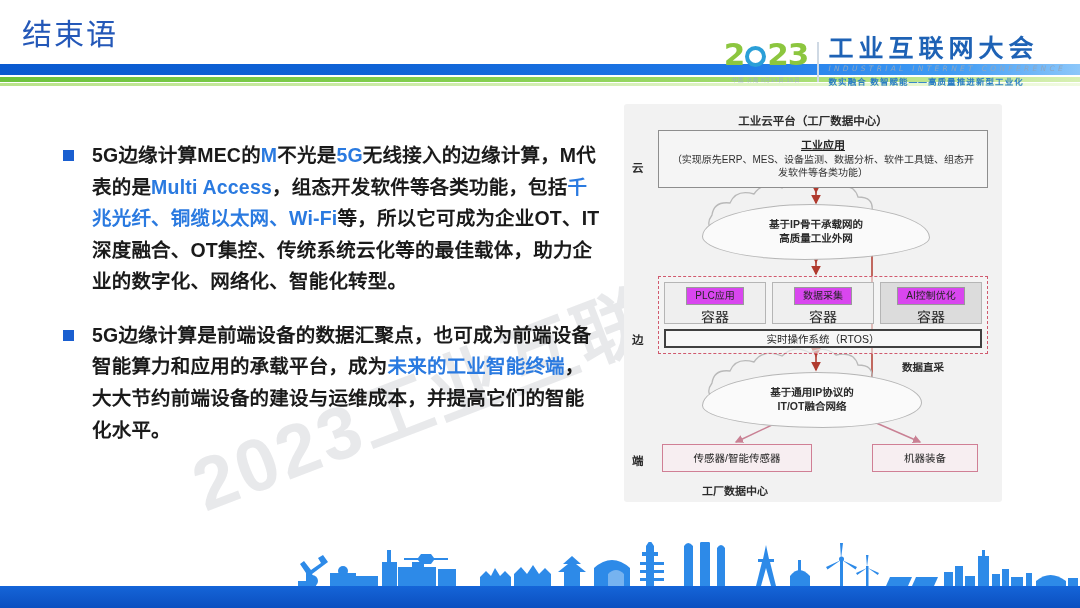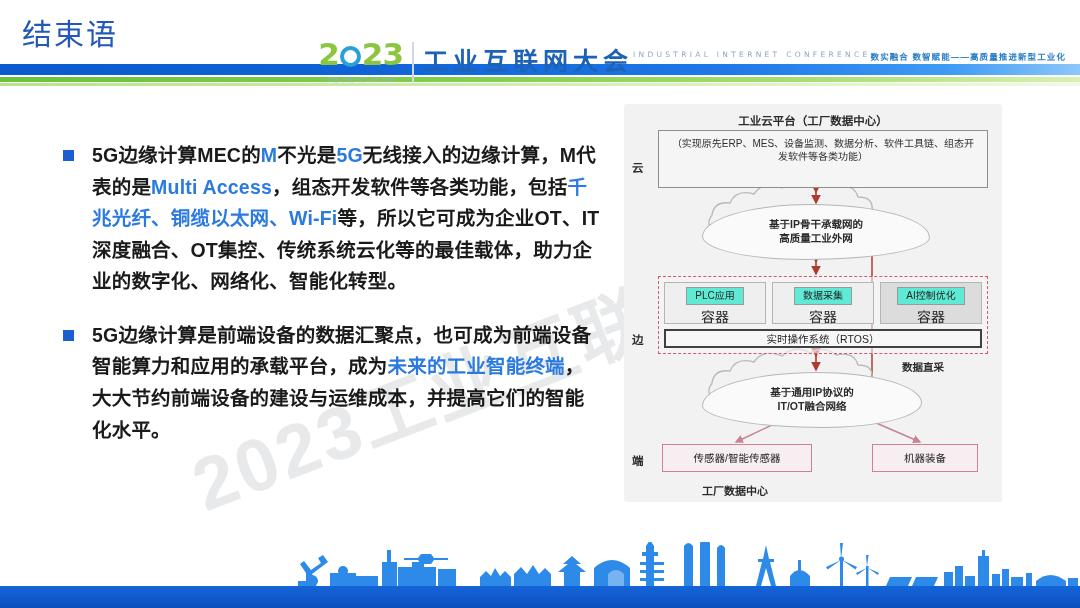--- a/index.html
+++ b/index.html
@@ -109,37 +109,38 @@
     transform: scale(0.95);
   }
   .logo-divider {
     width: 2px;
     height: 40px;
     background: #cfd9e4;
     margin: 2px 9px 0 0;
   }
   .logo-right {
     display: flex;
-    flex-direction: row;
+    flex-direction: column;
   }
   .logo-cn {
     font-size: 25px;
     font-weight: 700;
     color: #1e62b5;
     letter-spacing: 5px;
     line-height: 1.05;
     white-space: nowrap;
   }
   .logo-en {
     font-size: 7.5px;
     color: #8fa7c2;
     letter-spacing: 3.3px;
     margin-top: 2px;
     white-space: nowrap;
     font-family: "DejaVu Sans", sans-serif;
+    font-style: italic;
   }
   .logo-slogan {
     font-size: 8.5px;
     color: #2b7fc4;
     letter-spacing: 1.1px;
     margin-top: 2px;
     white-space: nowrap;
     font-weight: 700;
   }
 
@@ -303,21 +304,21 @@
     box-sizing: border-box;
     text-align: center;
     padding-top: 2px;
   }
   .container-cell.shaded { background: #dcdcdc; }
   .cc-top {
     display: inline-block;
     font-size: 10px;
     color: #242424;
     border: 1px solid #9a9a9a;
-    background: #5eead4;
+    background: #d946ef;
     padding: 0px 8px;
     line-height: 16px;
   }
   .cc-bot {
     font-size: 14px;
     color: #242424;
     margin-top: 1px;
   }
   .rtos-bar {
     margin-top: 5px;
@@ -460,20 +461,21 @@
       <path d="M92 296 q-12 -6 -4 -17 q2 -14 18 -12 q6 -14 24 -9 q10 -14 28 -6 q12 -12 28 -3 q14 -8 26 2 q18 -4 22 10 q16 0 14 14 q10 8 -2 18 q-6 10 -22 7 q-10 8 -26 4 q-14 8 -30 2 q-16 7 -30 0 q-14 6 -26 -3 q-16 2 -20 -7z" fill="none" stroke="#b9b9b9" stroke-width="1.3"></path>
     </svg>
 
     <div class="dg-title">工业云平台（工厂数据中心）</div>
 
     <div class="layer-label lbl-cloud">云</div>
     <div class="layer-label lbl-edge">边</div>
     <div class="layer-label lbl-end">端</div>
 
     <div class="app-box">
+      <div class="app-title">工业应用</div>
       <div class="app-desc">（实现原先ERP、MES、设备监测、数据分析、软件工具链、组态开发软件等各类功能）</div>
     </div>
 
     <div class="cloud cloud-main">
       <div class="cloud-lbl">
         <span>基于IP骨干承载网的</span><br>
         <span>高质量工业外网</span>
       </div>
     </div>
 

